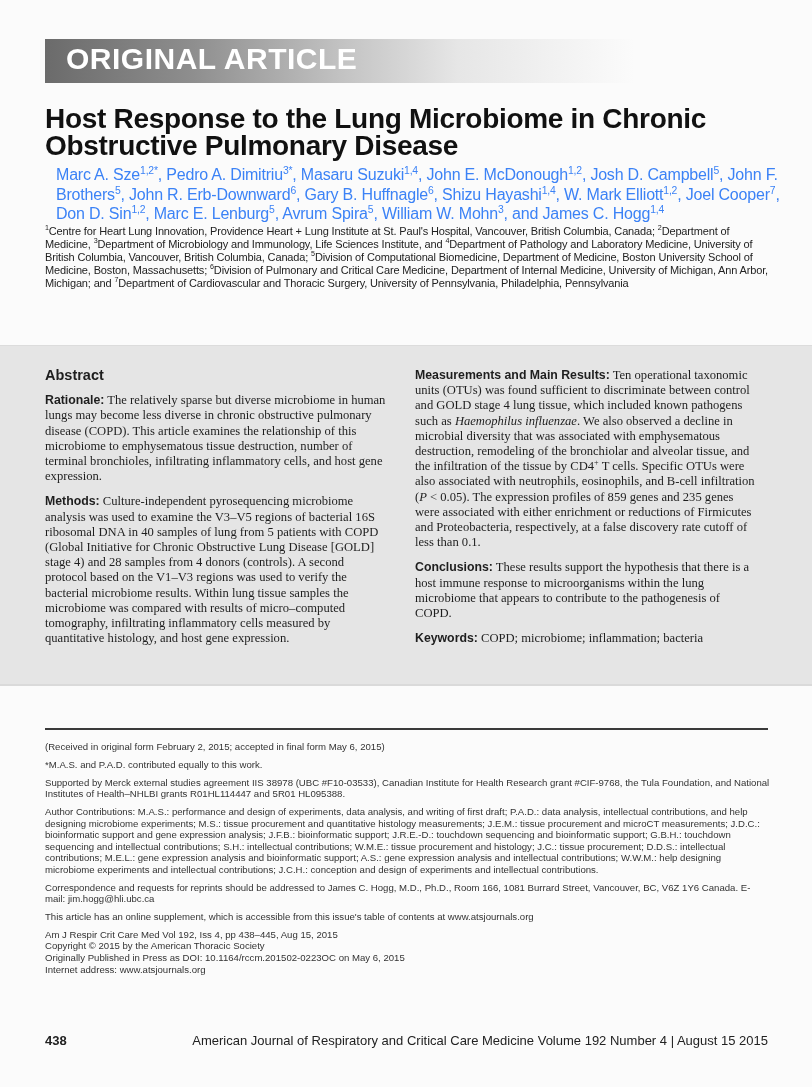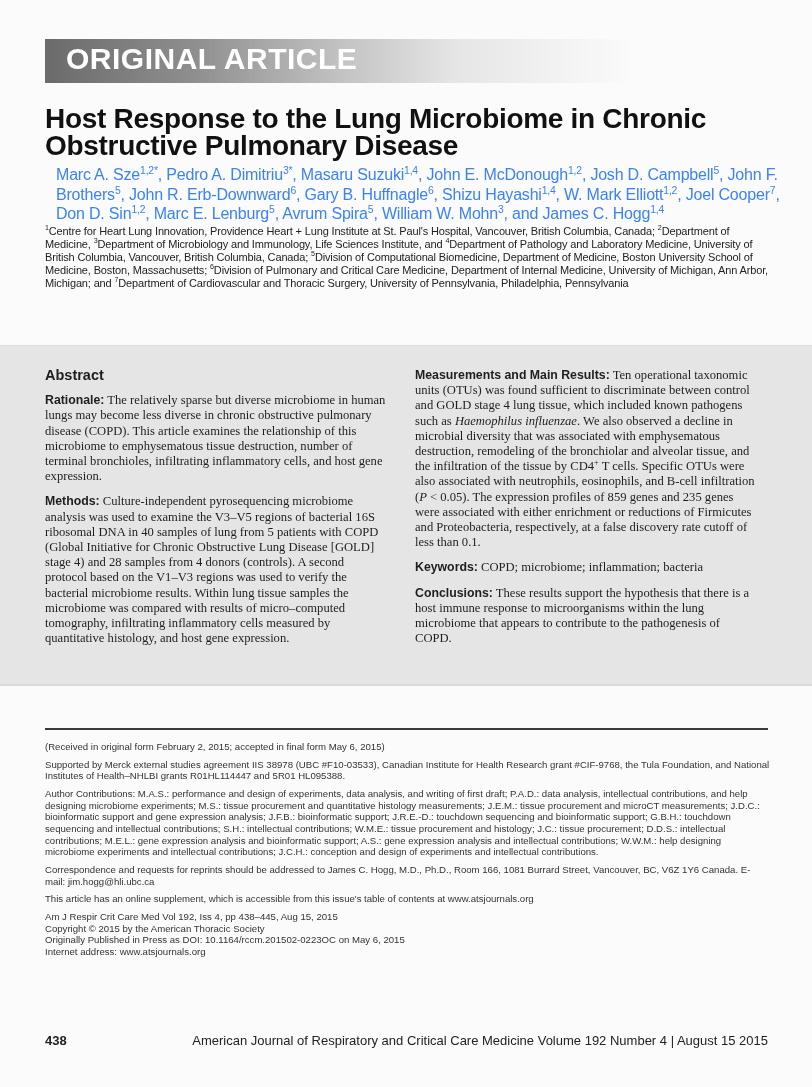--- a/index.html
+++ b/index.html
@@ -45,28 +45,29 @@
 <div class="abstract-box"></div>
 
 <div class="col col-left serif">
   <span class="abs-heading sans">Abstract</span>
   <p class="para"><span class="lbl">Rationale:</span><span> The relatively sparse but diverse microbiome in human lungs may become less diverse in chronic obstructive pulmonary disease (COPD). This article examines the relationship of this microbiome to emphysematous tissue destruction, number of terminal bronchioles, infiltrating inflammatory cells, and host gene expression.</span></p>
   <p class="para"><span class="lbl">Methods:</span><span> Culture-independent pyrosequencing microbiome analysis was used to examine the V3–V5 regions of bacterial 16S ribosomal DNA in 40 samples of lung from 5 patients with COPD (Global Initiative for Chronic Obstructive Lung Disease [GOLD] stage 4) and 28 samples from 4 donors (controls). A second protocol based on the V1–V3 regions was used to verify the bacterial microbiome results. Within lung tissue samples the microbiome was compared with results of micro–computed tomography, infiltrating inflammatory cells measured by quantitative histology, and host gene expression.</span></p>
 </div>
 
 <div class="col col-right serif">
   <p class="para"><span class="lbl">Measurements and Main Results:</span><span> Ten operational taxonomic units (OTUs) was found sufficient to discriminate between control and GOLD stage 4 lung tissue, which included known pathogens such as </span><i>Haemophilus influenzae</i><span>. We also observed a decline in microbial diversity that was associated with emphysematous destruction, remodeling of the bronchiolar and alveolar tissue, and the infiltration of the tissue by CD4</span><sup>+</sup><span> T cells. Specific OTUs were also associated with neutrophils, eosinophils, and B-cell infiltration (</span><i>P</i><span> &lt; 0.05). The expression profiles of 859 genes and 235 genes were associated with either enrichment or reductions of Firmicutes and Proteobacteria, respectively, at a false discovery rate cutoff of less than 0.1.</span></p>
+  <p class="para"><span class="lbl">Conclusions:</span><span> These results support the hypothesis that there is a host immune response to microorganisms within the lung microbiome that appears to contribute to the pathogenesis of COPD.</span></p>
   <p class="para"><span class="lbl">Keywords:</span><span> COPD; microbiome; inflammation; bacteria</span></p>
-  <p class="para"><span class="lbl">Conclusions:</span><span> These results support the hypothesis that there is a host immune response to microorganisms within the lung microbiome that appears to contribute to the pathogenesis of COPD.</span></p>
 </div>
 
 <div class="rule"></div>
 
 <div class="notes sans">
   <p>(Received in original form February 2, 2015; accepted in final form May 6, 2015)</p>
+  <p>*M.A.S. and P.A.D. contributed equally to this work.</p>
   <p>Supported by Merck external studies agreement IIS 38978 (UBC #F10-03533), Canadian Institute for Health Research grant #CIF-9768, the Tula Foundation, and National Institutes of Health–NHLBI grants R01HL114447 and 5R01 HL095388.</p>
   <p>Author Contributions: M.A.S.: performance and design of experiments, data analysis, and writing of first draft; P.A.D.: data analysis, intellectual contributions, and help designing microbiome experiments; M.S.: tissue procurement and quantitative histology measurements; J.E.M.: tissue procurement and microCT measurements; J.D.C.: bioinformatic support and gene expression analysis; J.F.B.: bioinformatic support; J.R.E.-D.: touchdown sequencing and bioinformatic support; G.B.H.: touchdown sequencing and intellectual contributions; S.H.: intellectual contributions; W.M.E.: tissue procurement and histology; J.C.: tissue procurement; D.D.S.: intellectual contributions; M.E.L.: gene expression analysis and bioinformatic support; A.S.: gene expression analysis and intellectual contributions; W.W.M.: help designing microbiome experiments and intellectual contributions; J.C.H.: conception and design of experiments and intellectual contributions.</p>
   <p>Correspondence and requests for reprints should be addressed to James C. Hogg, M.D., Ph.D., Room 166, 1081 Burrard Street, Vancouver, BC, V6Z 1Y6 Canada. E-mail: jim.hogg@hli.ubc.ca</p>
   <p>This article has an online supplement, which is accessible from this issue's table of contents at www.atsjournals.org</p>
   <p class="tight">Am J Respir Crit Care Med Vol 192, Iss 4, pp 438–445, Aug 15, 2015</p>
   <p class="tight">Copyright © 2015 by the American Thoracic Society</p>
   <p class="tight">Originally Published in Press as DOI: 10.1164/rccm.201502-0223OC on May 6, 2015</p>
   <p class="tight">Internet address: www.atsjournals.org</p>
 </div>
 

